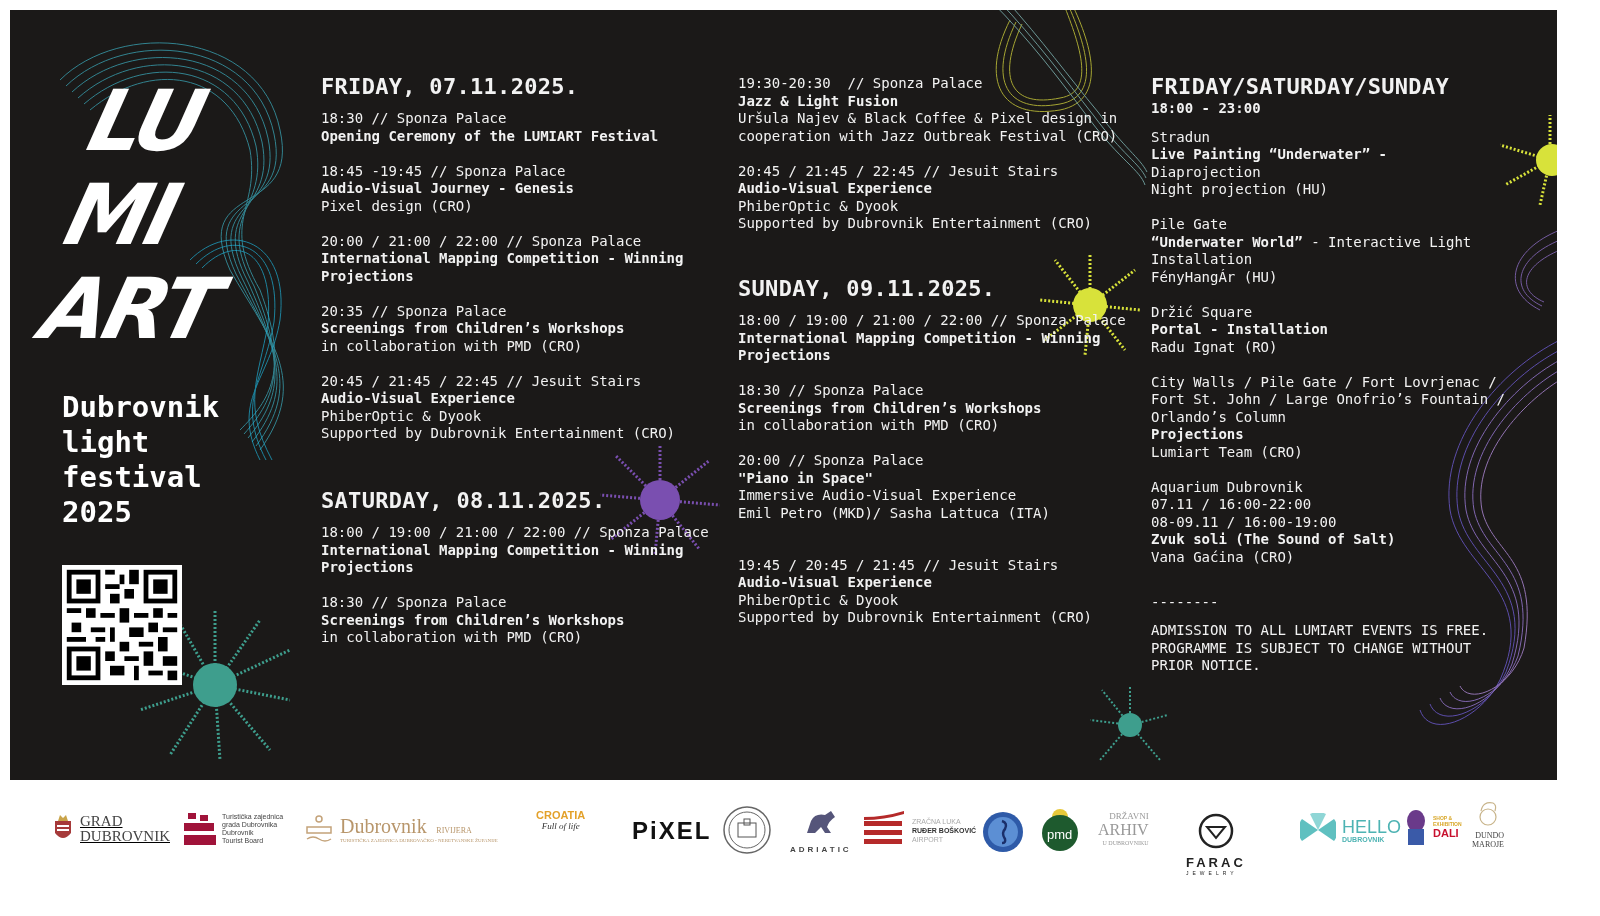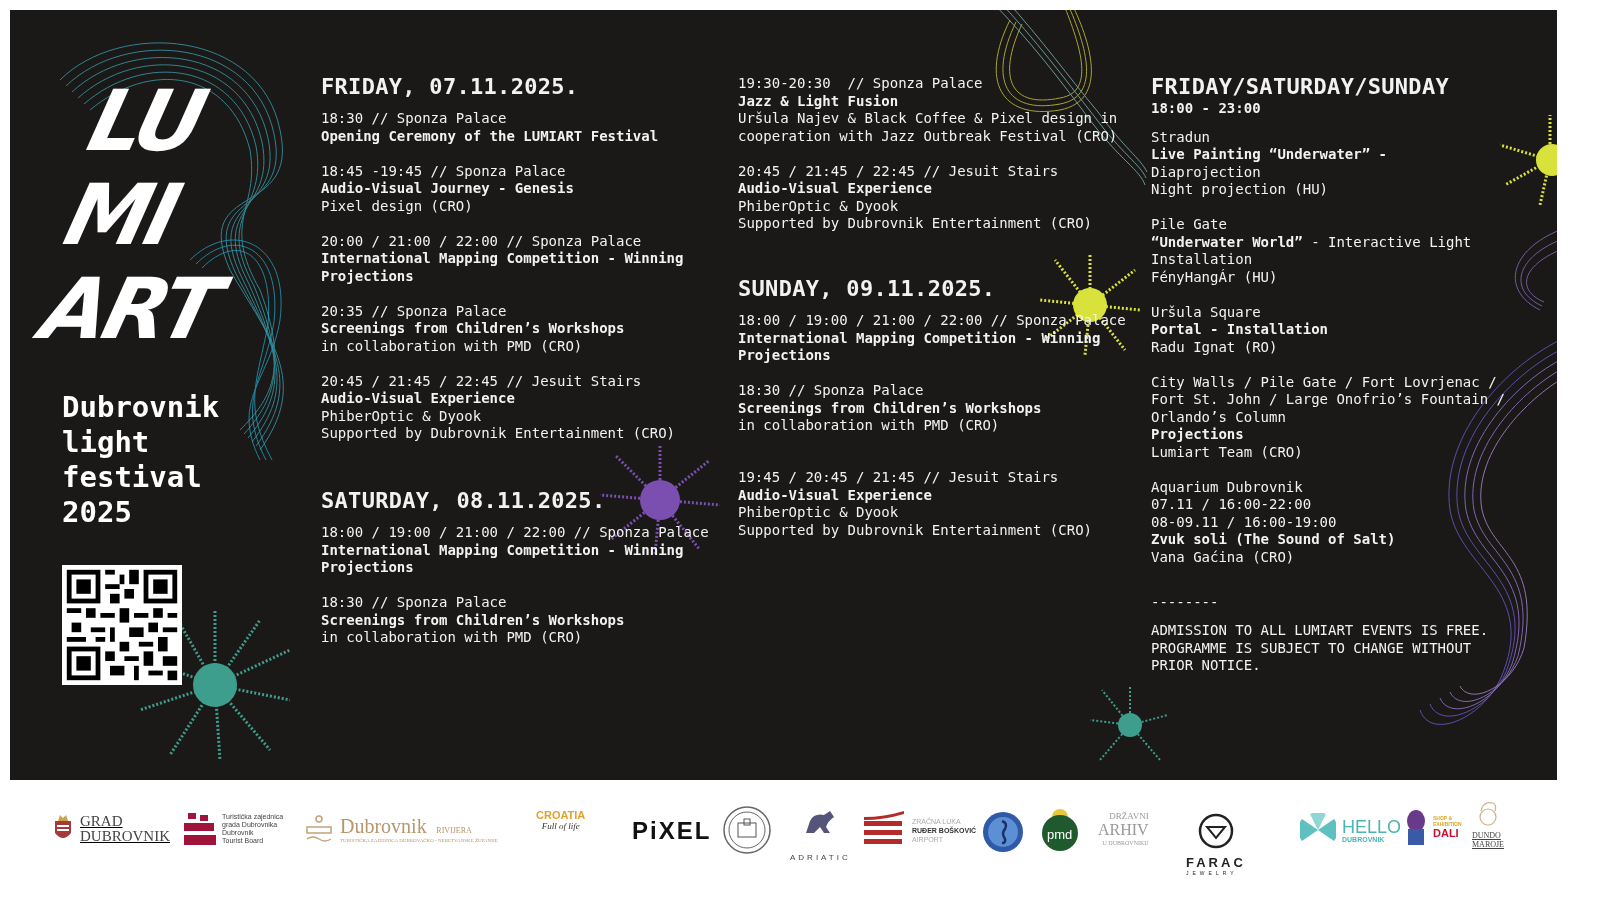--- a/index.html
+++ b/index.html
@@ -249,20 +249,26 @@
     <div class="day-title">SUNDAY, 09.11.2025.</div>
     <div class="event">
       <span class="line">18:00 / 19:00 / 21:00 / 22:00 // Sponza Palace</span>
       <span class="line title">International Mapping Competition - Winning Projections</span>
     </div>
     <div class="event">
       <span class="line">18:30 // Sponza Palace</span>
       <span class="line title">Screenings from Children’s Workshops</span>
       <span class="line">in collaboration with PMD (CRO)</span>
     </div>
+    <div class="event">
+      <span class="line">20:00 // Sponza Palace</span>
+      <span class="line title">"Piano in Space"</span>
+      <span class="line">Immersive Audio-Visual Experience</span>
+      <span class="line">Emil Petro (MKD)/ Sasha Lattuca (ITA)</span>
+    </div>
     <div style="height:17px"></div>
     <div class="event">
       <span class="line">19:45 / 20:45 / 21:45 // Jesuit Stairs</span>
       <span class="line title">Audio-Visual Experience</span>
       <span class="line">PhiberOptic &amp; Dyook</span>
       <span class="line">Supported by Dubrovnik Entertainment (CRO)</span>
     </div>
   </div>
 
   <div class="col" style="left:1141px;top:64px;width:360px;">
@@ -273,21 +279,21 @@
       <span class="line title">Live Painting “Underwater” -</span>
       <span class="line">Diaprojection</span>
       <span class="line">Night projection (HU)</span>
     </div>
     <div class="event">
       <span class="line">Pile Gate</span>
       <span class="line"><b>“Underwater World”</b><span> - Interactive Light Installation</span></span>
       <span class="line">FényHangÁr (HU)</span>
     </div>
     <div class="event">
-      <span class="line">Uršula Square</span>
+      <span class="line">Držić Square</span>
       <span class="line title">Portal - Installation</span>
       <span class="line">Radu Ignat (RO)</span>
     </div>
     <div class="event">
       <span class="line">City Walls / Pile Gate / Fort Lovrjenac / Fort St. John / Large Onofrio’s Fountain / Orlando’s Column</span>
       <span class="line title">Projections</span>
       <span class="line">Lumiart Team (CRO)</span>
     </div>
     <div class="event">
       <span class="line">Aquarium Dubrovnik</span>
@@ -356,21 +362,21 @@
 
   <div class="logo" style="left:722px;top:10px;">
     <svg width="50" height="50" viewBox="0 0 50 50">
         <circle cx="25" cy="25" r="23" fill="none" stroke="#666" stroke-width="1.5"></circle>
         <circle cx="25" cy="25" r="18" fill="none" stroke="#666" stroke-width="1"></circle>
         <rect x="16" y="18" width="18" height="14" fill="none" stroke="#555"></rect>
         <rect x="22" y="14" width="6" height="6" fill="none" stroke="#555"></rect>
       </svg>
   </div>
 
-  <div class="logo" style="left:790px;top:12px;flex-direction:column;gap:16px;">
+  <div class="logo" style="left:790px;top:12px;flex-direction:column;gap:8px;font-weight:bold;">
     <svg width="40" height="30" viewBox="0 0 40 30">
         <path d="M6 26 L10 14 Q14 6 24 8 L30 4 L34 10 Q28 14 26 20 L30 26 L24 26 L20 20 L14 26 Z" fill="#55557a"></path>
       </svg>
     <div class="sans" style="color:#444;font-size:8px;letter-spacing:3px;">ADRIATIC</div>
   </div>
 
   <div class="logo" style="left:864px;top:16px;">
     <svg width="42" height="38" viewBox="0 0 42 38">
         <rect x="0" y="10" width="38" height="5" fill="#b52a2a"></rect>
         <rect x="0" y="19" width="38" height="5" fill="#b52a2a"></rect>
@@ -443,18 +449,18 @@
     </div>
   </div>
 
   <div class="logo" style="left:1472px;top:4px;flex-direction:column;gap:2px;">
     <svg width="26" height="30" viewBox="0 0 26 30">
         <g fill="none" stroke="#c8b48a" stroke-width="1.2">
           <circle cx="13" cy="18" r="8"></circle>
           <path d="M6 12 Q8 2 18 4 Q22 6 20 12"></path>
         </g>
       </svg>
-    <div class="serif" style="color:#444;font-size:8px;line-height:9px;text-align:left;text-decoration:underline;">
+    <div class="serif" style="color:#444;font-size:8px;line-height:9px;text-align:right;">
       <div>DUNDO</div>
       <div>MAROJE</div>
     </div>
   </div>
 </div>
 
 </body></html>

